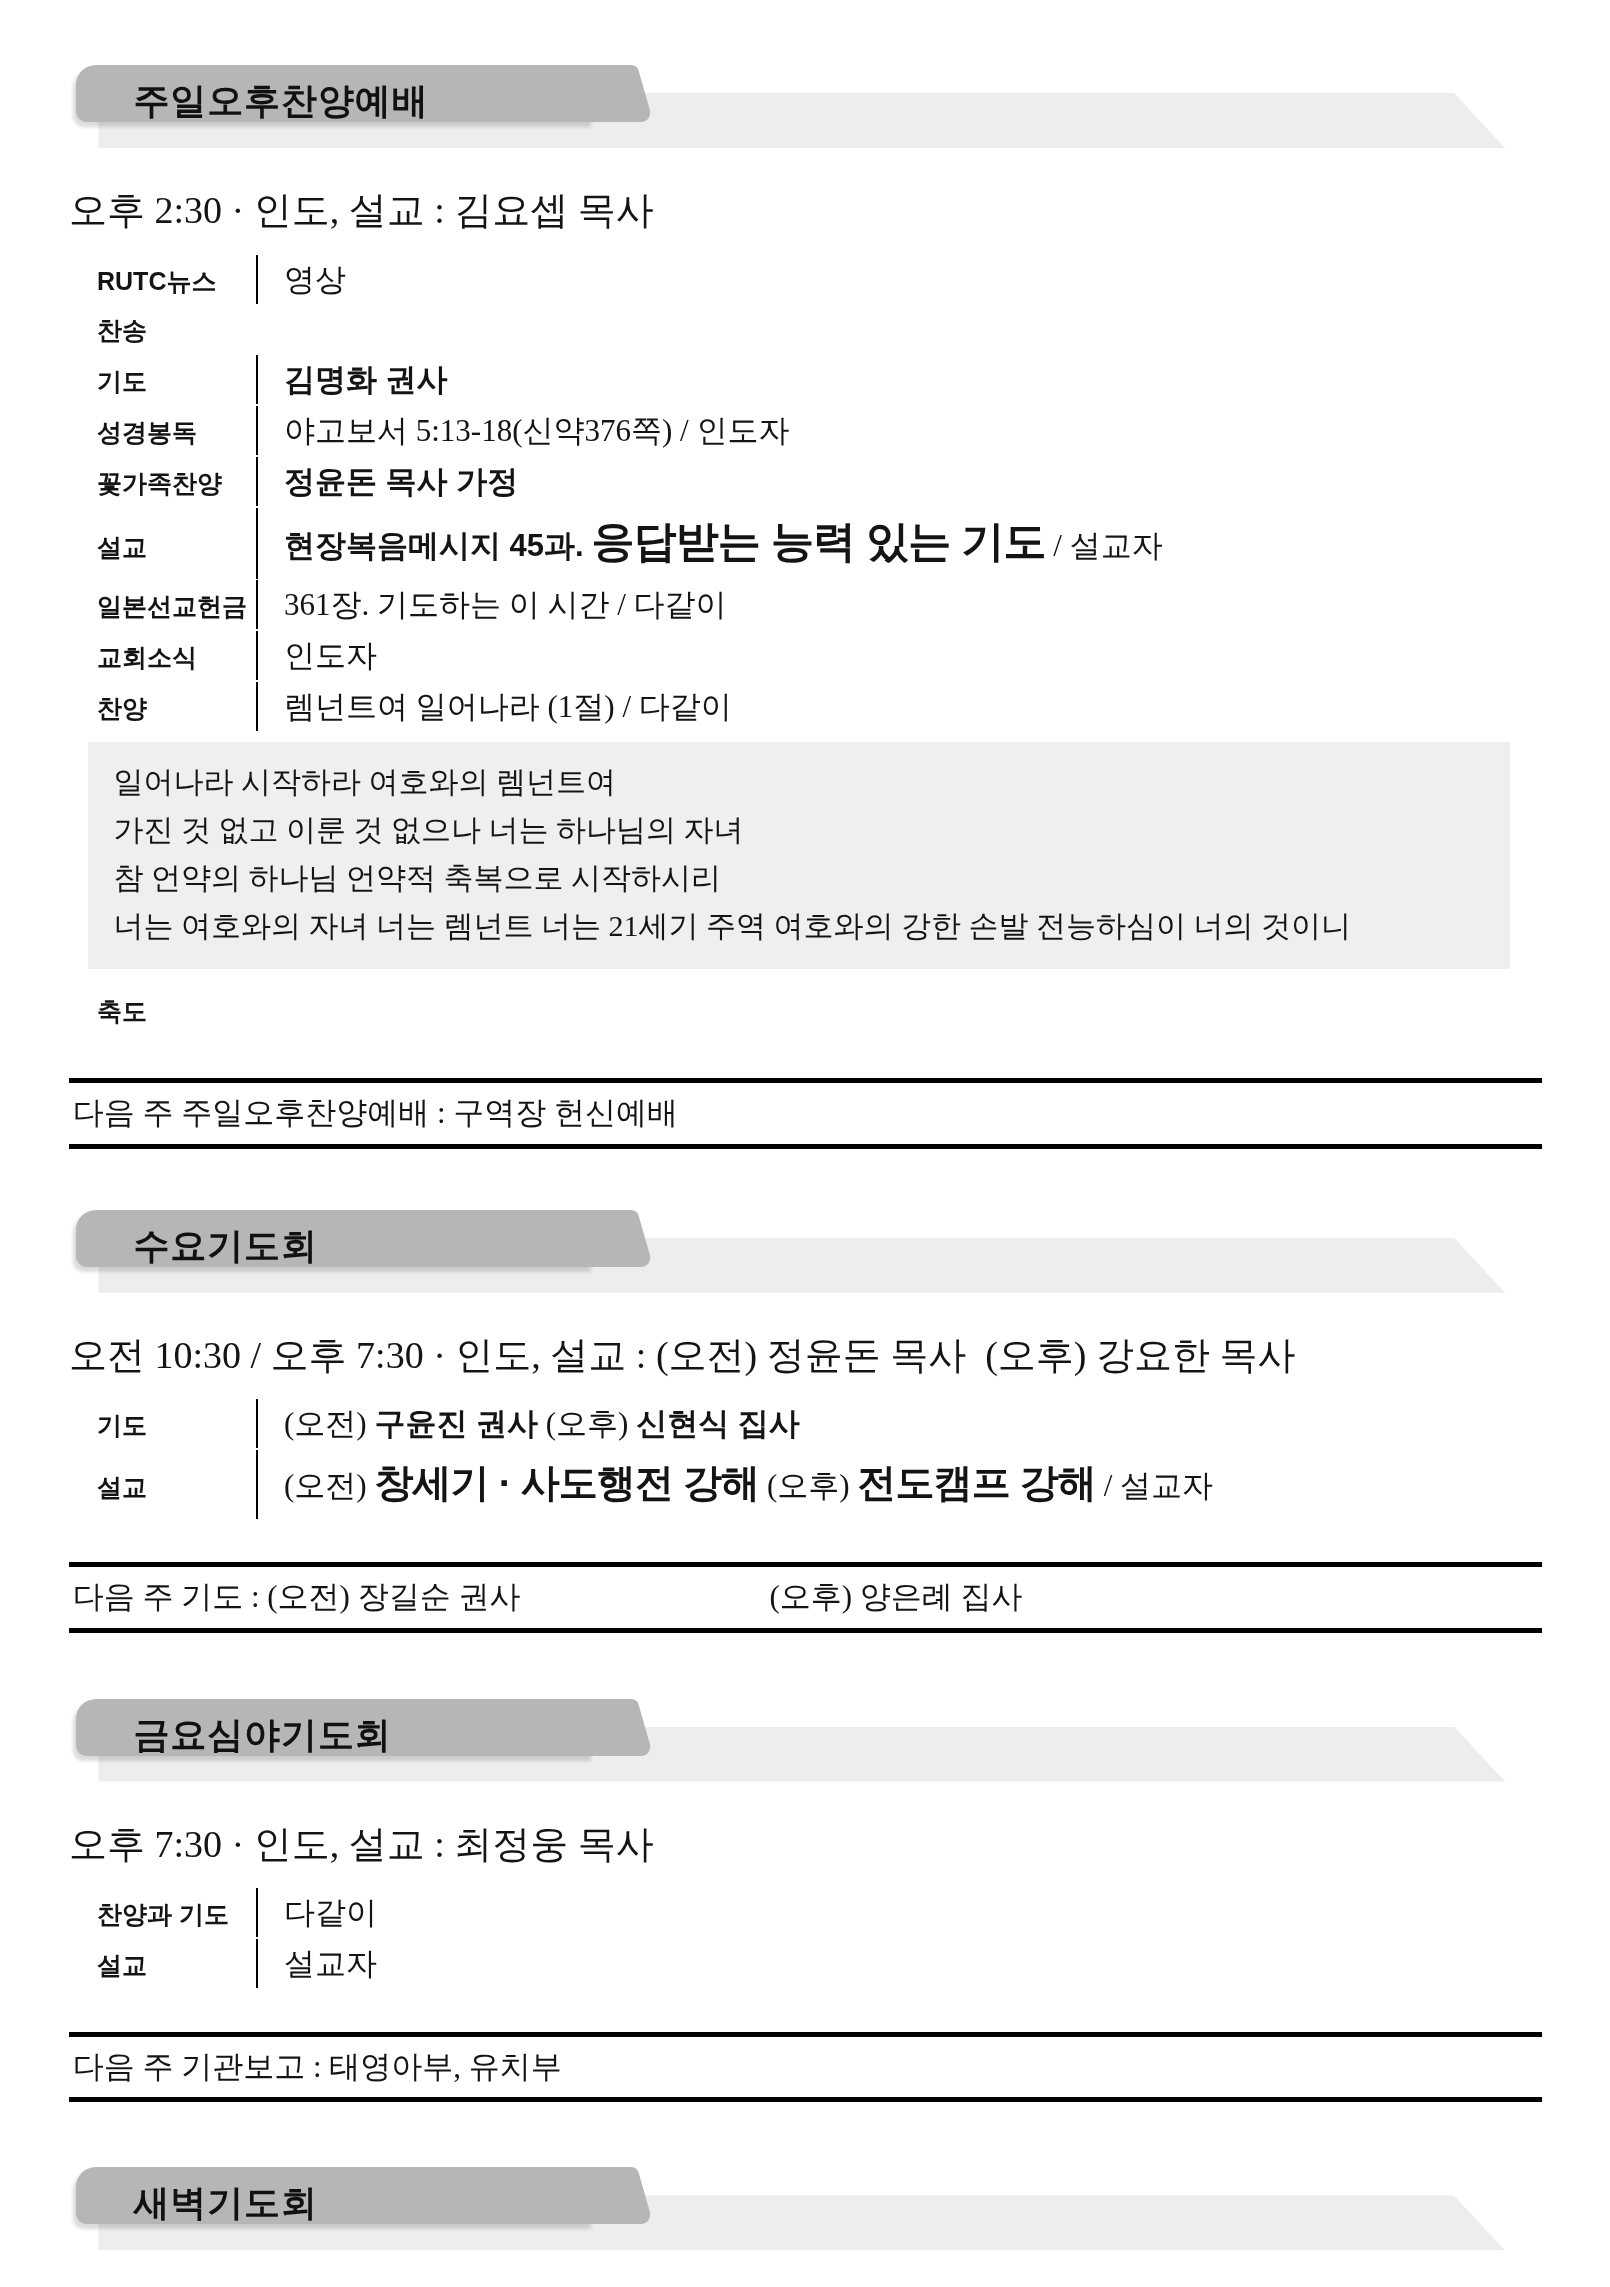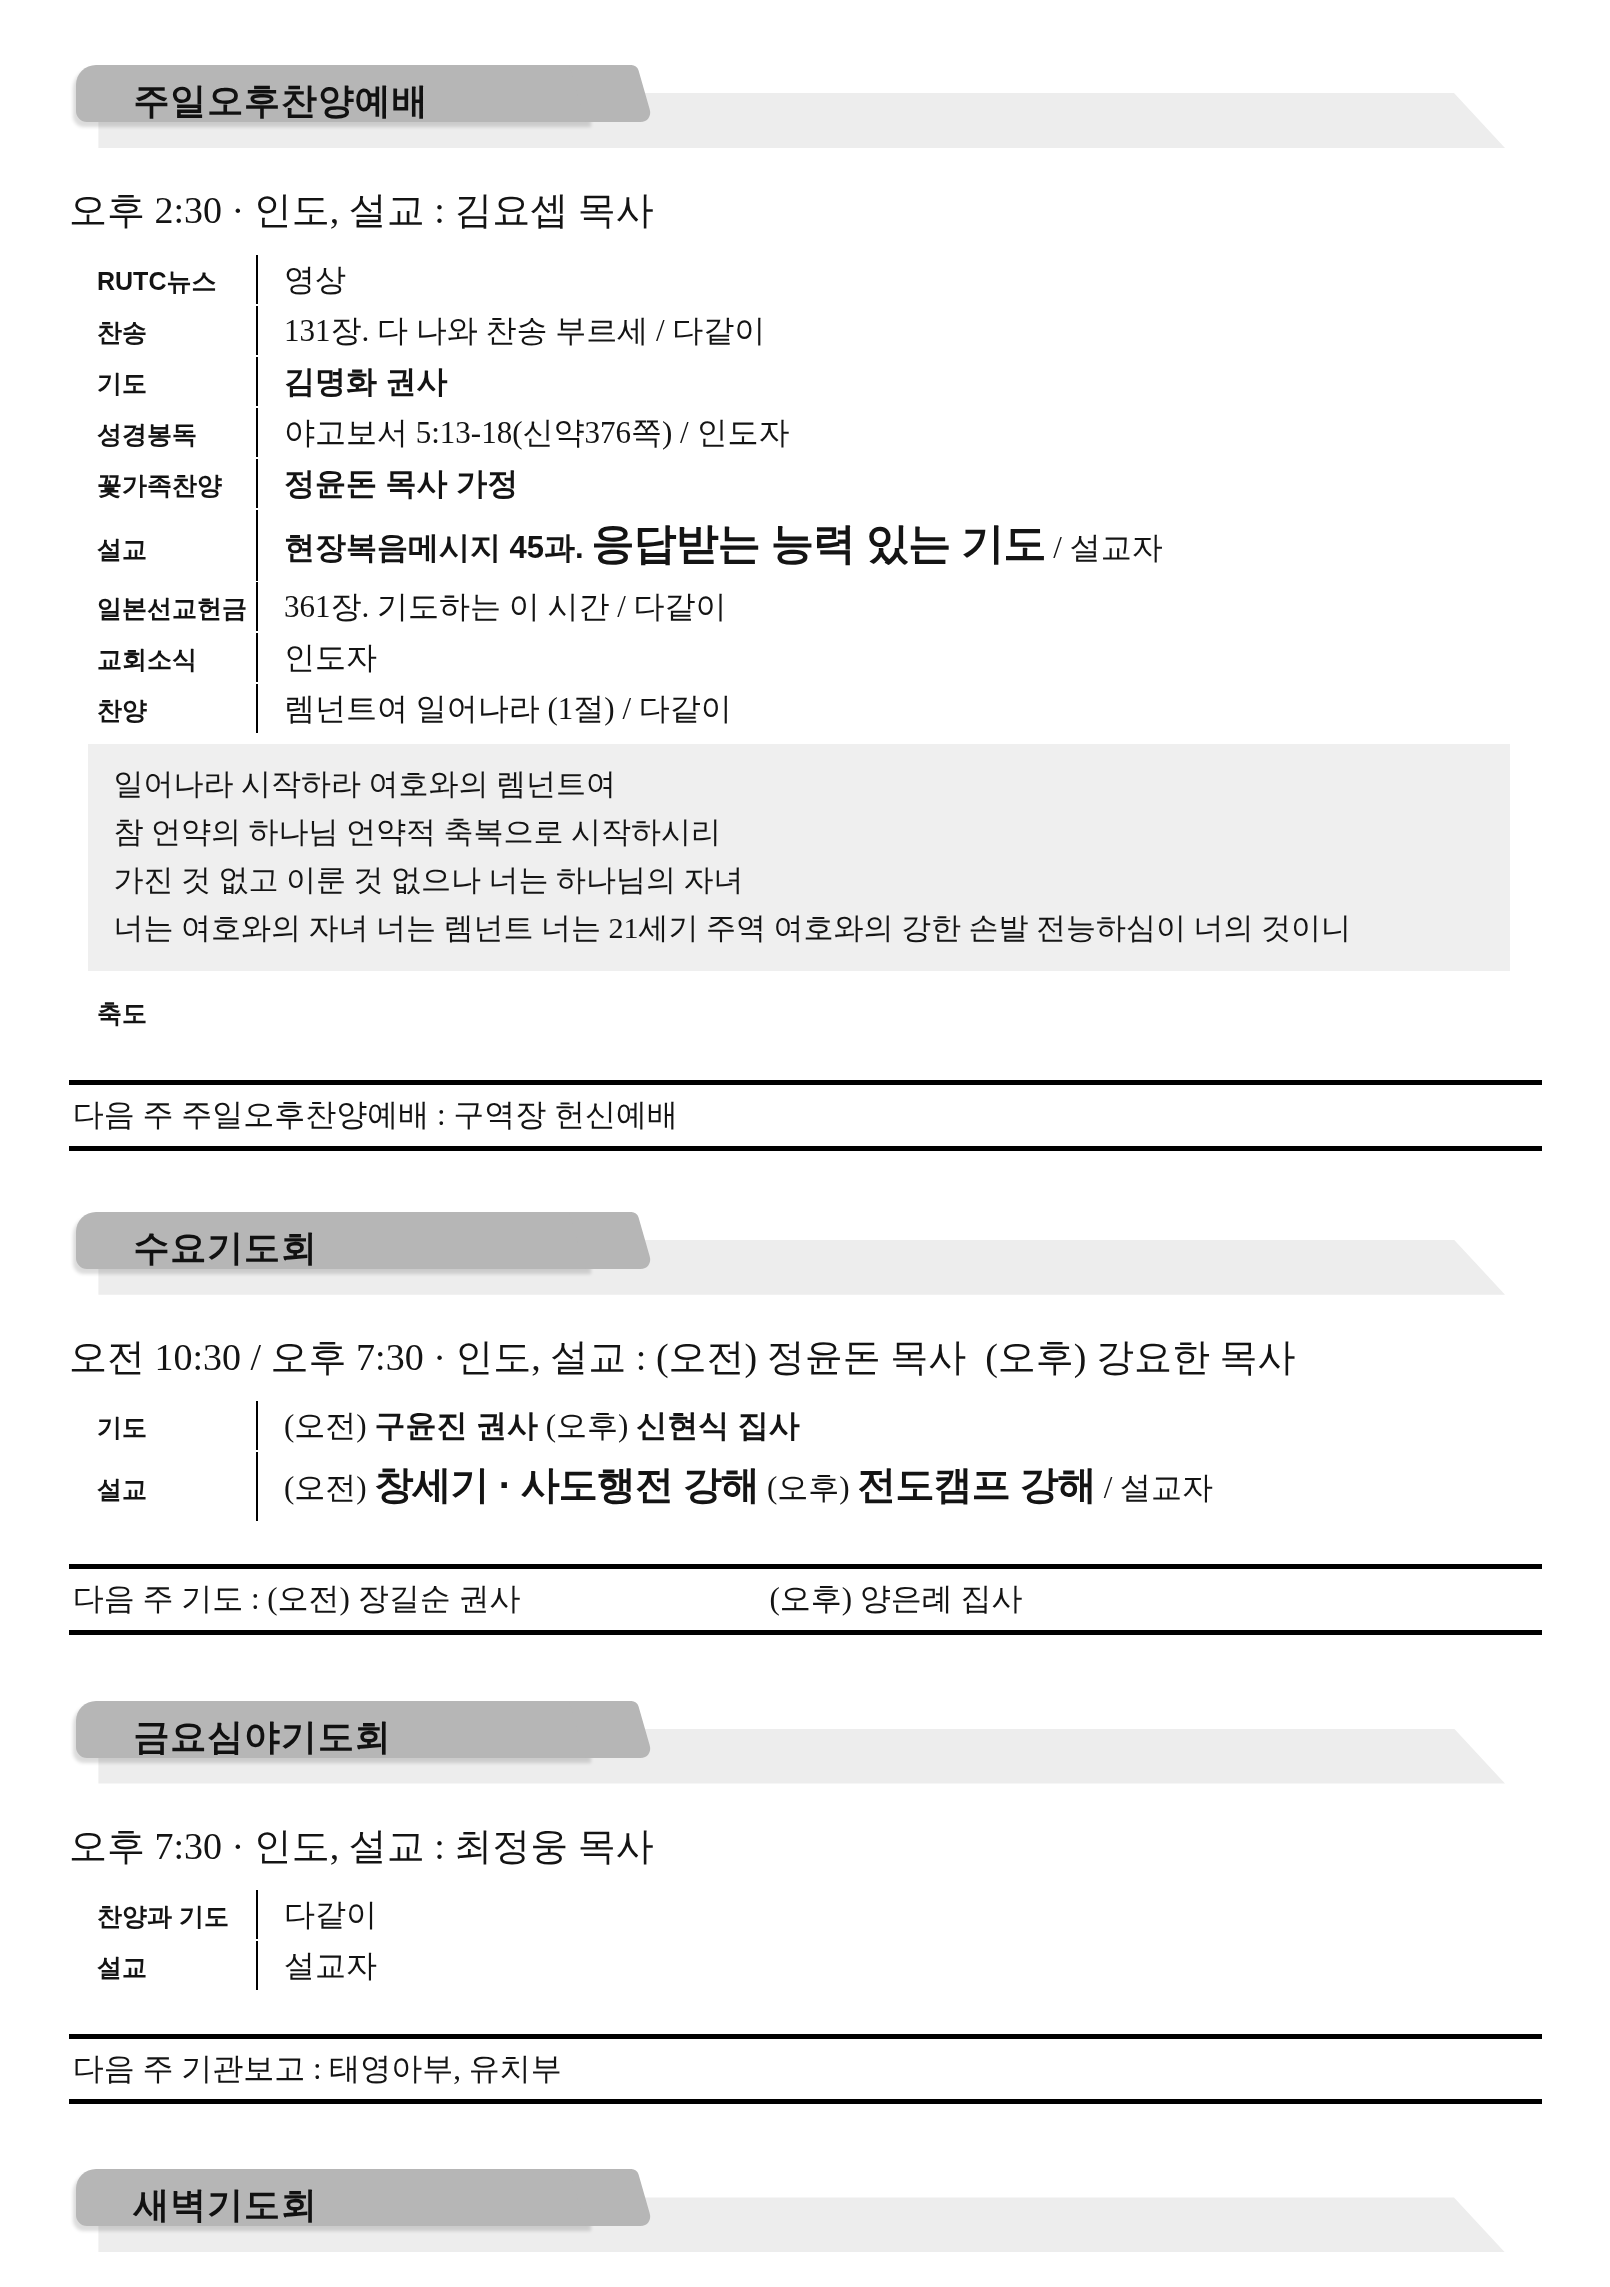--- a/index.html
+++ b/index.html
@@ -95,21 +95,20 @@
 
     <div class="info-line">오후 2:30 · 인도, 설교 : 김요셉 목사</div>
 
     <div class="svc">
       <div class="svc-row">
         <div class="svc-label">RUTC뉴스</div>
         <div class="svc-value">영상</div>
       </div>
       <div class="svc-row">
         <div class="svc-label">찬송</div>
-        <div class="svc-value">131장. 다 나와 찬송 부르세 / 다같이</div>
       </div>
       <div class="svc-row">
         <div class="svc-label">기도</div>
         <div class="svc-value v-bold">김명화 권사</div>
       </div>
       <div class="svc-row">
         <div class="svc-label">성경봉독</div>
         <div class="svc-value">야고보서 5:13-18(신약376쪽) / 인도자</div>
       </div>
       <div class="svc-row">
@@ -133,22 +132,22 @@
         <div class="svc-value">인도자</div>
       </div>
       <div class="svc-row">
         <div class="svc-label">찬양</div>
         <div class="svc-value">렘넌트여 일어나라 (1절) / 다같이</div>
       </div>
     </div>
 
     <div class="lyrics">
       <div>일어나라 시작하라 여호와의 렘넌트여</div>
+      <div>가진 것 없고 이룬 것 없으나 너는 하나님의 자녀</div>
       <div>참 언약의 하나님 언약적 축복으로 시작하시리</div>
-      <div>가진 것 없고 이룬 것 없으나 너는 하나님의 자녀</div>
       <div>너는 여호와의 자녀 너는 렘넌트 너는 21세기 주역 여호와의 강한 손발 전능하심이 너의 것이니</div>
     </div>
 
     <div class="svc">
       <div class="svc-row">
         <div class="svc-label">축도</div>
       </div>
     </div>
 
     <div class="notice">다음 주 주일오후찬양예배 : 구역장 헌신예배</div>

